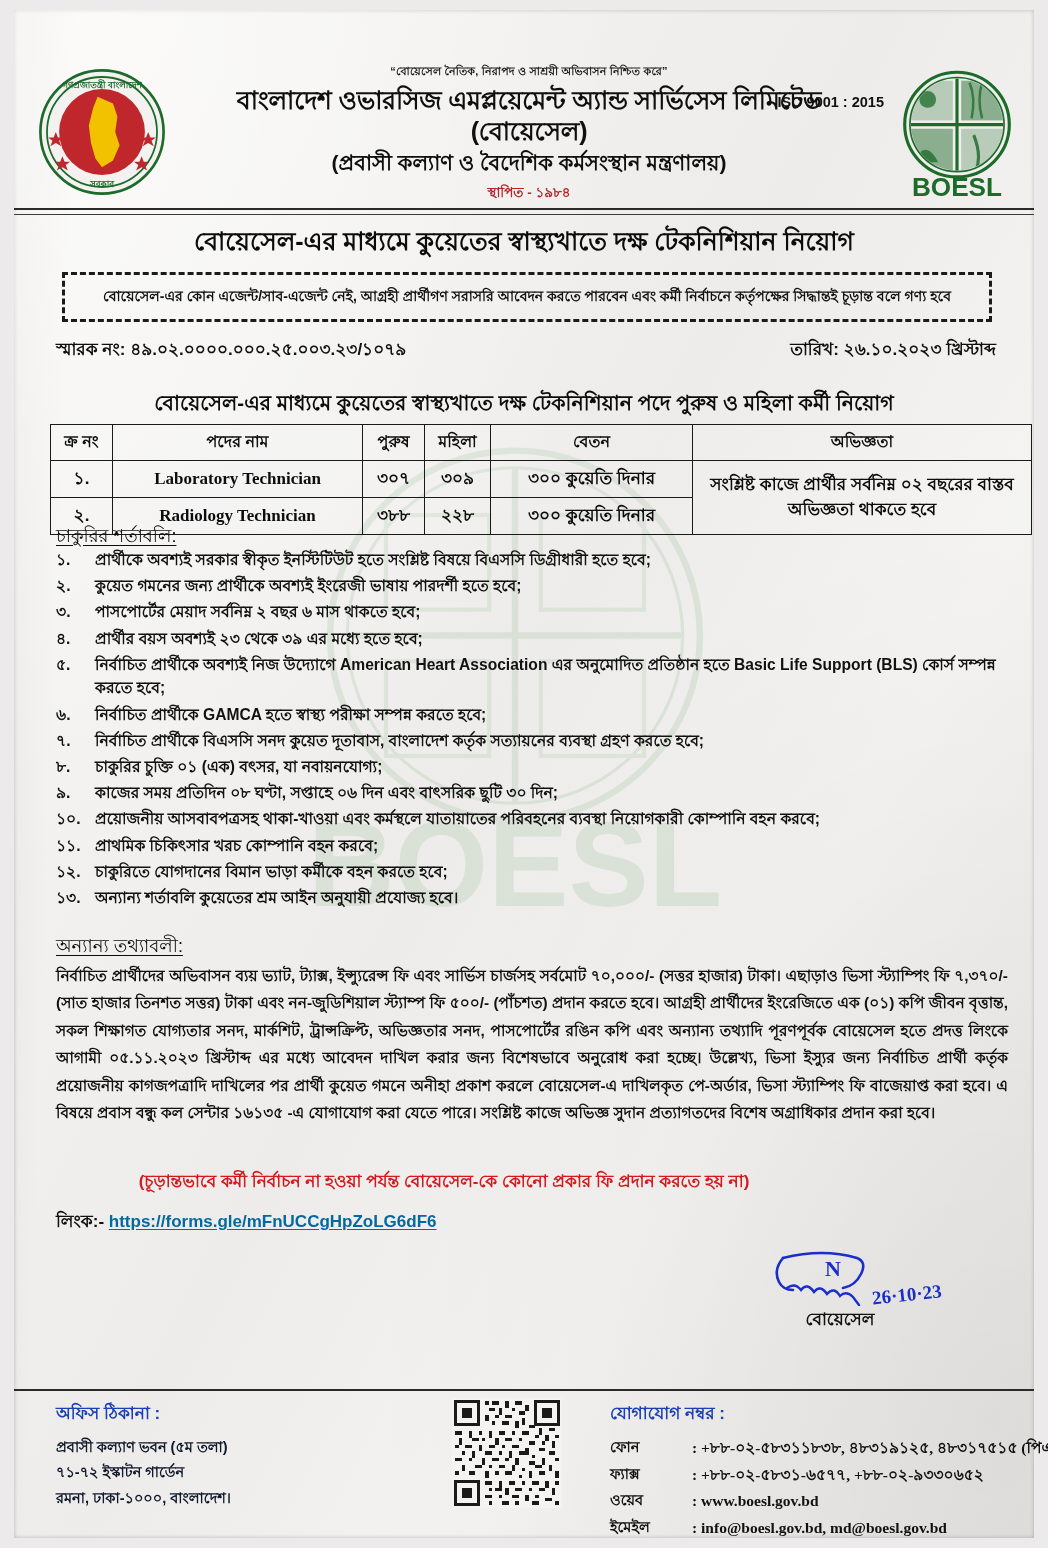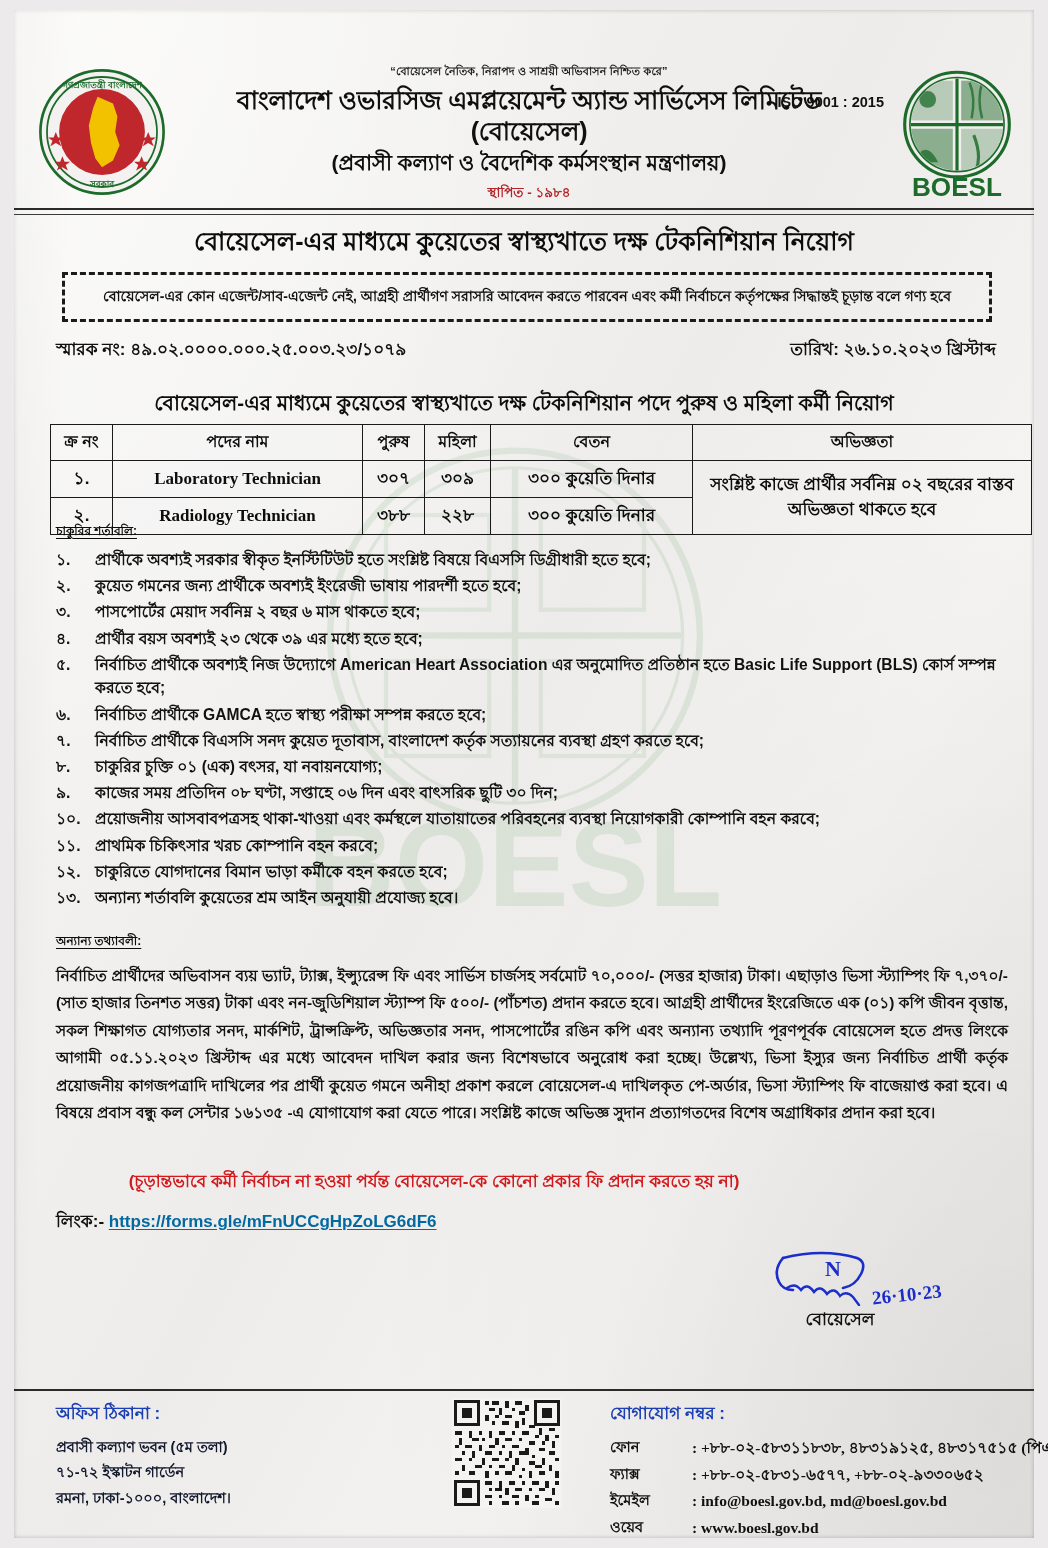--- a/index.html
+++ b/index.html
@@ -124,21 +124,21 @@
   }
   td.exp-cell { font-size: 15.2px; line-height: 1.45; font-weight: 700; padding: 2px 6px; }
   .c-sl   { width: 62px; }
   .c-post { width: 250px; }
   .c-male { width: 62px; }
   .c-fem  { width: 66px; }
   .c-sal  { width: 202px; }
 
   
   .sec-head {
-    font-size: 12px; font-weight: 700; color: #0c0c0c;
+    font-size: 18px; font-weight: 400; color: #0c0c0c;
     text-decoration: underline; text-underline-offset: 3px;
   }
   .cond-head { position: absolute; left: 56px; top: 522px; }
   ol.cond {
     position: absolute; left: 56px; top: 548px; width: 950px;
     margin: 0; padding: 0; list-style: none;
   }
   ol.cond li {
     font-size: 15.6px; font-weight: 700; color: #111; line-height: 1.52;
     display: flex; gap: 9px; margin-bottom: 2.5px;
@@ -147,21 +147,21 @@
   ol.cond li .txt { flex: 1; }
 
   
   .other-head { position: absolute; left: 56px; top: 932px; }
   .other-body {
     position: absolute; left: 56px; top: 962px; width: 952px;
     font-size: 15.4px; font-weight: 700; color: #111;
     line-height: 1.78; text-align: justify;
   }
   .red-note {
-    position: absolute; left: 20px; top: 1168px; width: 828px;
+    position: absolute; left: 30px; top: 1168px; width: 828px;
     text-align: center; font-size: 17px; font-weight: 700; color: #d31a1e;
   }
   .link-row {
     position: absolute; left: 56px; top: 1208px;
     font-size: 17px; font-weight: 700; color: #111;
   }
   .link-row a {
     color: #0369a1; text-decoration: underline; text-underline-offset: 2px;
     font-family: "Liberation Sans", sans-serif; font-size: 17px;
   }
@@ -521,23 +521,23 @@
       <div class="contact-head">যোগাযোগ নম্বর :</div>
       <div class="contact-row">
         <span class="lbl">ফোন</span>
         <span class="val mono">: +৮৮-০২-৫৮৩১১৮৩৮, ৪৮৩১৯১২৫, ৪৮৩১৭৫১৫ (পিএবিএক্স)</span>
       </div>
       <div class="contact-row">
         <span class="lbl">ফ্যাক্স</span>
         <span class="val mono">: +৮৮-০২-৫৮৩১-৬৫৭৭, +৮৮-০২-৯৩৩০৬৫২</span>
       </div>
       <div class="contact-row">
+        <span class="lbl">ওয়েব</span>
+        <span class="val mono">: www.boesl.gov.bd</span>
+      </div>
+      <div class="contact-row">
         <span class="lbl">ইমেইল</span>
         <span class="val mono">: info@boesl.gov.bd, md@boesl.gov.bd</span>
       </div>
-      <div class="contact-row">
-        <span class="lbl">ওয়েব</span>
-        <span class="val mono">: www.boesl.gov.bd</span>
-      </div>
     </div>
 
   </div>
 </div>
 
 </body></html>

